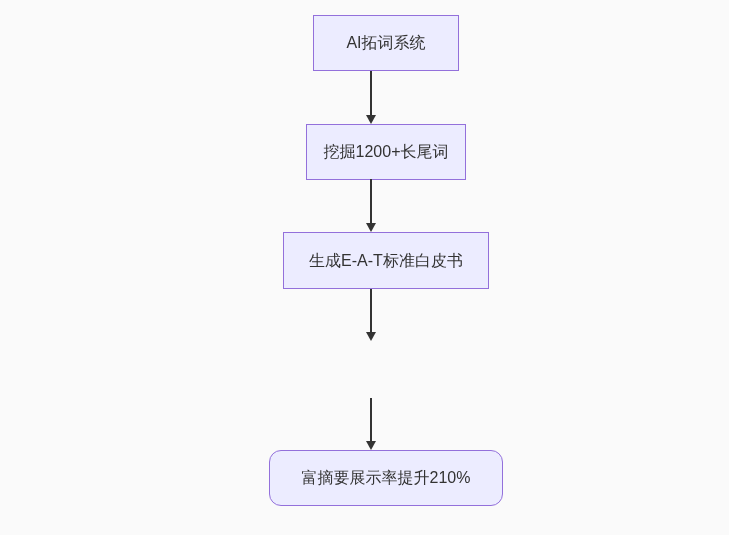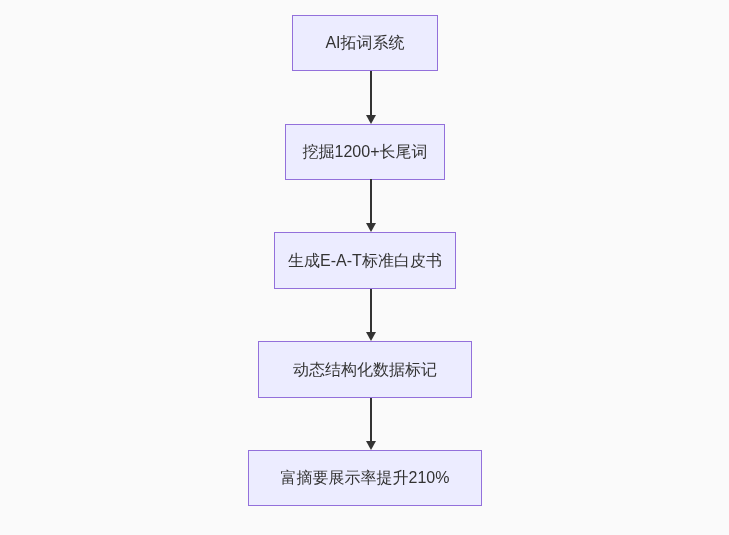--- a/index.html
+++ b/index.html
@@ -6,40 +6,40 @@
   .canvas {
     position: relative;
     width: 729px;
     height: 535px;
     background: var(--bg, #fafafa);
     font-family: "Liberation Sans", sans-serif;
     overflow: hidden;
   }
   .node {
     position: absolute;
-    left: 365px;
+    left: 386px;
     transform: translateX(-50%);
     height: 56px;
     box-sizing: border-box;
     background: var(--node-fill, #ececff);
     border: 1px solid var(--node-border, #9370db);
     color: var(--text, #333333);
     display: flex;
     align-items: center;
     justify-content: center;
     font-size: 16px;
     line-height: 1;
     white-space: nowrap;
     text-align: center;
   }
   .n1 { top: 15px;  width: 146px; }
   .n2 { top: 124px; width: 160px; }
-  .n3 { top: 232px; width: 182px; height: 57px; }
+  .n3 { top: 232px; width: 206px; height: 57px; }
   .n4 { top: 341px; width: 214px; height: 57px; }
-  .n5 { top: 450px; width: 234px; }
+  .n5 { top: 450px; width: 234px; border-radius: 12px; }
   .arrow {
     position: absolute;
     left: 370px;
     width: 2px;
   }
   .a1 { top: 71px;  height: 53px; }
   .a2 { top: 179px; height: 53px; }
   .a3 { top: 289px; height: 52px; }
   .a4 { top: 398px; height: 52px; }
   .arrow-line {
@@ -82,23 +82,20 @@
 
   <div class="node n3">
     <span>生成E-A-T标准白皮书</span>
   </div>
 
   <div class="arrow a3">
     <div class="arrow-line"></div>
     <div class="arrow-head"></div>
   </div>
 
-  <div class="node n4">
-    <span>动态结构化数据标记</span>
-  </div>
 
   <div class="arrow a4">
     <div class="arrow-line"></div>
     <div class="arrow-head"></div>
   </div>
 
   <div class="node n5">
     <span>富摘要展示率提升210%</span>
   </div>
 

